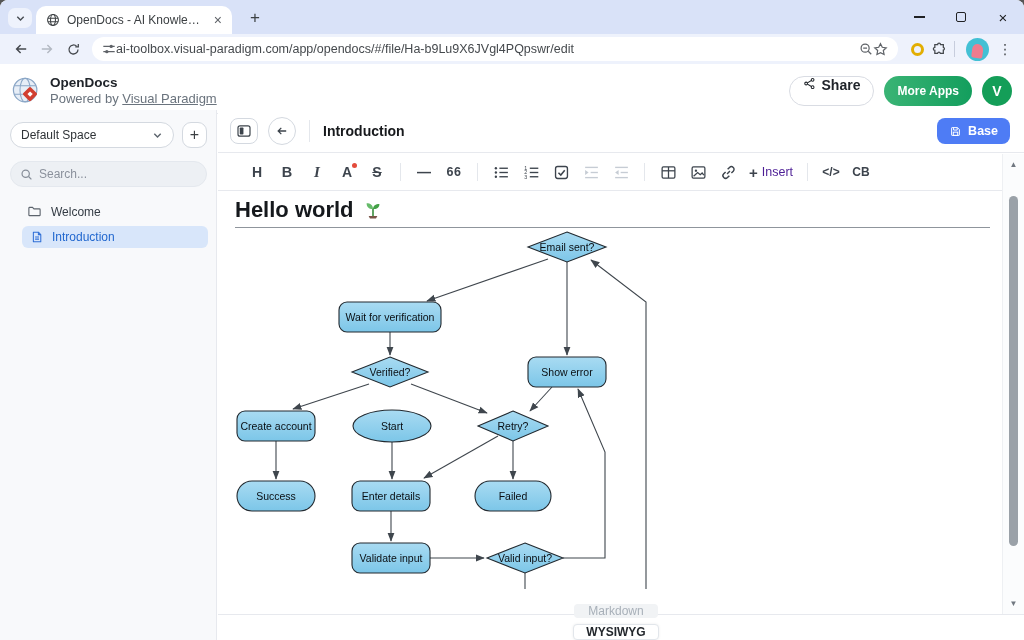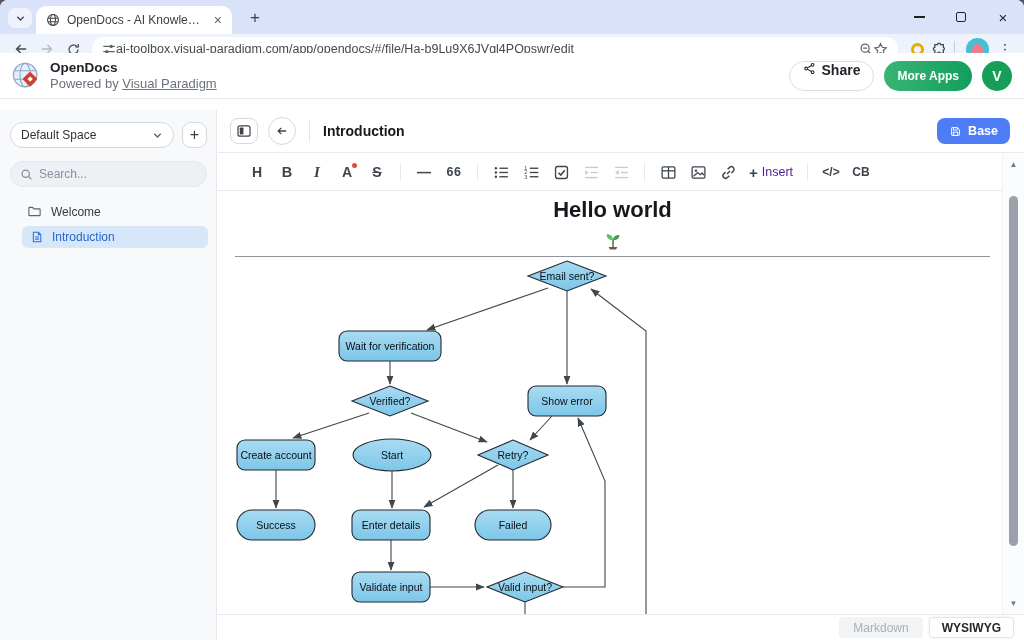--- a/index.html
+++ b/index.html
@@ -27,21 +27,21 @@
   .urlbar { flex:1; height:24px; margin:0 6px; background:#fff; border-radius:12px; display:flex; align-items:center; padding:0 10px; }
   .url-text { flex:1; font-size:12.5px; color:#45494d; white-space:nowrap; overflow:hidden; }
   .pill-icon { color:#5f6368; display:flex; align-items:center; }
   .ext-ring { width:13px; height:13px; border:3px solid #e2ae02; border-radius:50%; margin:0 7px; }
   .chrome-sep { width:1px; height:16px; background:#c7cddd; margin:0 6px; }
   .chrome-avatar { width:23px; height:23px; border-radius:50%; background:#43c0d4; margin:0 5px; position:relative; overflow:hidden; }
   .chrome-avatar i { position:absolute; left:6px; top:6px; width:11px; height:14px; background:#ef7c8e; border-radius:5px 6px 2px 2px; transform:rotate(8deg); }
   .kebab { color:#45494e; font-size:14px; margin:0 4px; letter-spacing:0; }
 
   
-  .app-header { position:absolute; top:53px; left:0; right:0; height:46px; background:#fff; border-bottom:1px solid #e7e9ee; display:flex; align-items:center; padding:0 12px; }
+  .app-header { position:absolute; top:68px; left:0; right:0; height:46px; background:#fff; border-bottom:1px solid #e7e9ee; display:flex; align-items:center; padding:0 12px; }
   .app-titles { margin-left:8px; }
   .app-name { font-size:13.5px; font-weight:700; color:#20242a; }
   .app-sub { font-size:13px; color:#6a737d; margin-top:1px; }
   .app-sub a { color:#6a737d; text-decoration:underline; }
   .hdr-right { margin-left:auto; display:flex; align-items:center; gap:10px; }
   .share-btn { height:30px; border-radius:15px; border:1px solid #d9dce3; background:#fff; display:flex; align-items:flex-start; gap:6px; padding:0 13px; font-size:14px; font-weight:700; color:#20242a; }
   .more-apps-btn { height:30px; border-radius:15px; background:linear-gradient(90deg,#3ab475,#139e5d); color:#fff; display:flex; align-items:center; padding:0 13px; font-size:12px; font-weight:700; border:none; }
   .v-avatar { width:30px; height:30px; border-radius:50%; background:#149e58; color:#fff; font-size:14px; font-weight:700; display:flex; align-items:center; justify-content:center; }
 
   
@@ -79,30 +79,30 @@
   .tg.italic { font-style:italic; font-family:"Liberation Serif", serif; font-size:15px; }
   .tg.strike { text-decoration:line-through; }
   .tg.quote { font-weight:800; font-size:12.5px; letter-spacing:.5px; }
   .tg.code, .tg.cb { font-size:12px; font-weight:700; }
   .fontcolor-wrap { position:relative; display:inline-block; }
   .fontcolor-wrap .reddot { position:absolute; top:-1px; right:-5px; width:5px; height:5px; border-radius:50%; background:#e34b3b; }
   .insert-plus { font-size:15px; font-weight:600; margin-right:4px; }
   .insert-lbl { font-size:12.5px; font-weight:500; color:#4c1d95; }
 
   .doc { position:absolute; top:82px; left:0; right:22px; bottom:26px; overflow:hidden; padding:0 0 0 17px; background:#fff; }
-  .doc-title { margin:6px 12px 0 0; font-size:22px; font-weight:700; color:#15181c; line-height:24px; padding-bottom:5px; border-bottom:1.5px solid #8f959c; display:flex; align-items:center; gap:9px;flex-direction:column; }
+  .doc-title { margin:6px 12px 0 0; font-size:22px; font-weight:700; color:#15181c; line-height:24px; padding-bottom:5px; border-bottom:1.5px solid #8f959c; display:flex; align-items:center; gap:9px; }
   .doc-par { margin-top:11px; font-size:12.5px; color:#2b3036; }
   .flowchart { display:block; margin-left:-5px; margin-top:2px; }
 
   .doc-scrollbar { position:absolute; right:0; top:44px; bottom:26px; width:22px; background:#fbfcfd; border-left:1px solid #eef0f3; }
   .sb-arrow { position:absolute; left:0; width:100%; text-align:center; font-size:8px; color:#707780; }
   .sb-up { top:6px; } .sb-down { bottom:6px; }
   .sb-thumb { position:absolute; left:6px; top:42px; width:9px; height:350px; border-radius:5px; background:#9aa1a8; }
 
-  .editor-bottombar { position:absolute; left:0; right:0; bottom:0; height:26px; background:#fff; border-top:1px solid #e7e9ee; display:flex; align-items:center; justify-content:flex-end; gap:6px; padding-right:10px; }
+  .editor-bottombar { position:absolute; left:0; right:0; bottom:0; height:26px; background:#fff; border-top:1px solid #e7e9ee; display:flex; align-items:center; justify-content:flex-end; gap:6px; padding-right:10px;flex-direction:column; }
   .mode-markdown { height:21px; padding:0 14px; background:#f1f3f5; border:none; border-radius:4px; color:#a8b0b9; font-size:12px; display:flex; align-items:center; }
   .mode-wysiwyg { height:21px; padding:0 12px; background:#fff; border:1px solid #e2e6eb; border-radius:4px; color:#23272c; font-size:12px; font-weight:700; display:flex; align-items:center; box-shadow:0 0 3px rgba(0,0,0,.07); }
 </style>
 </head>
 <body>
 
 <div class="window">
 
   <div class="tabstrip">
     <div class="tab-search-btn">

